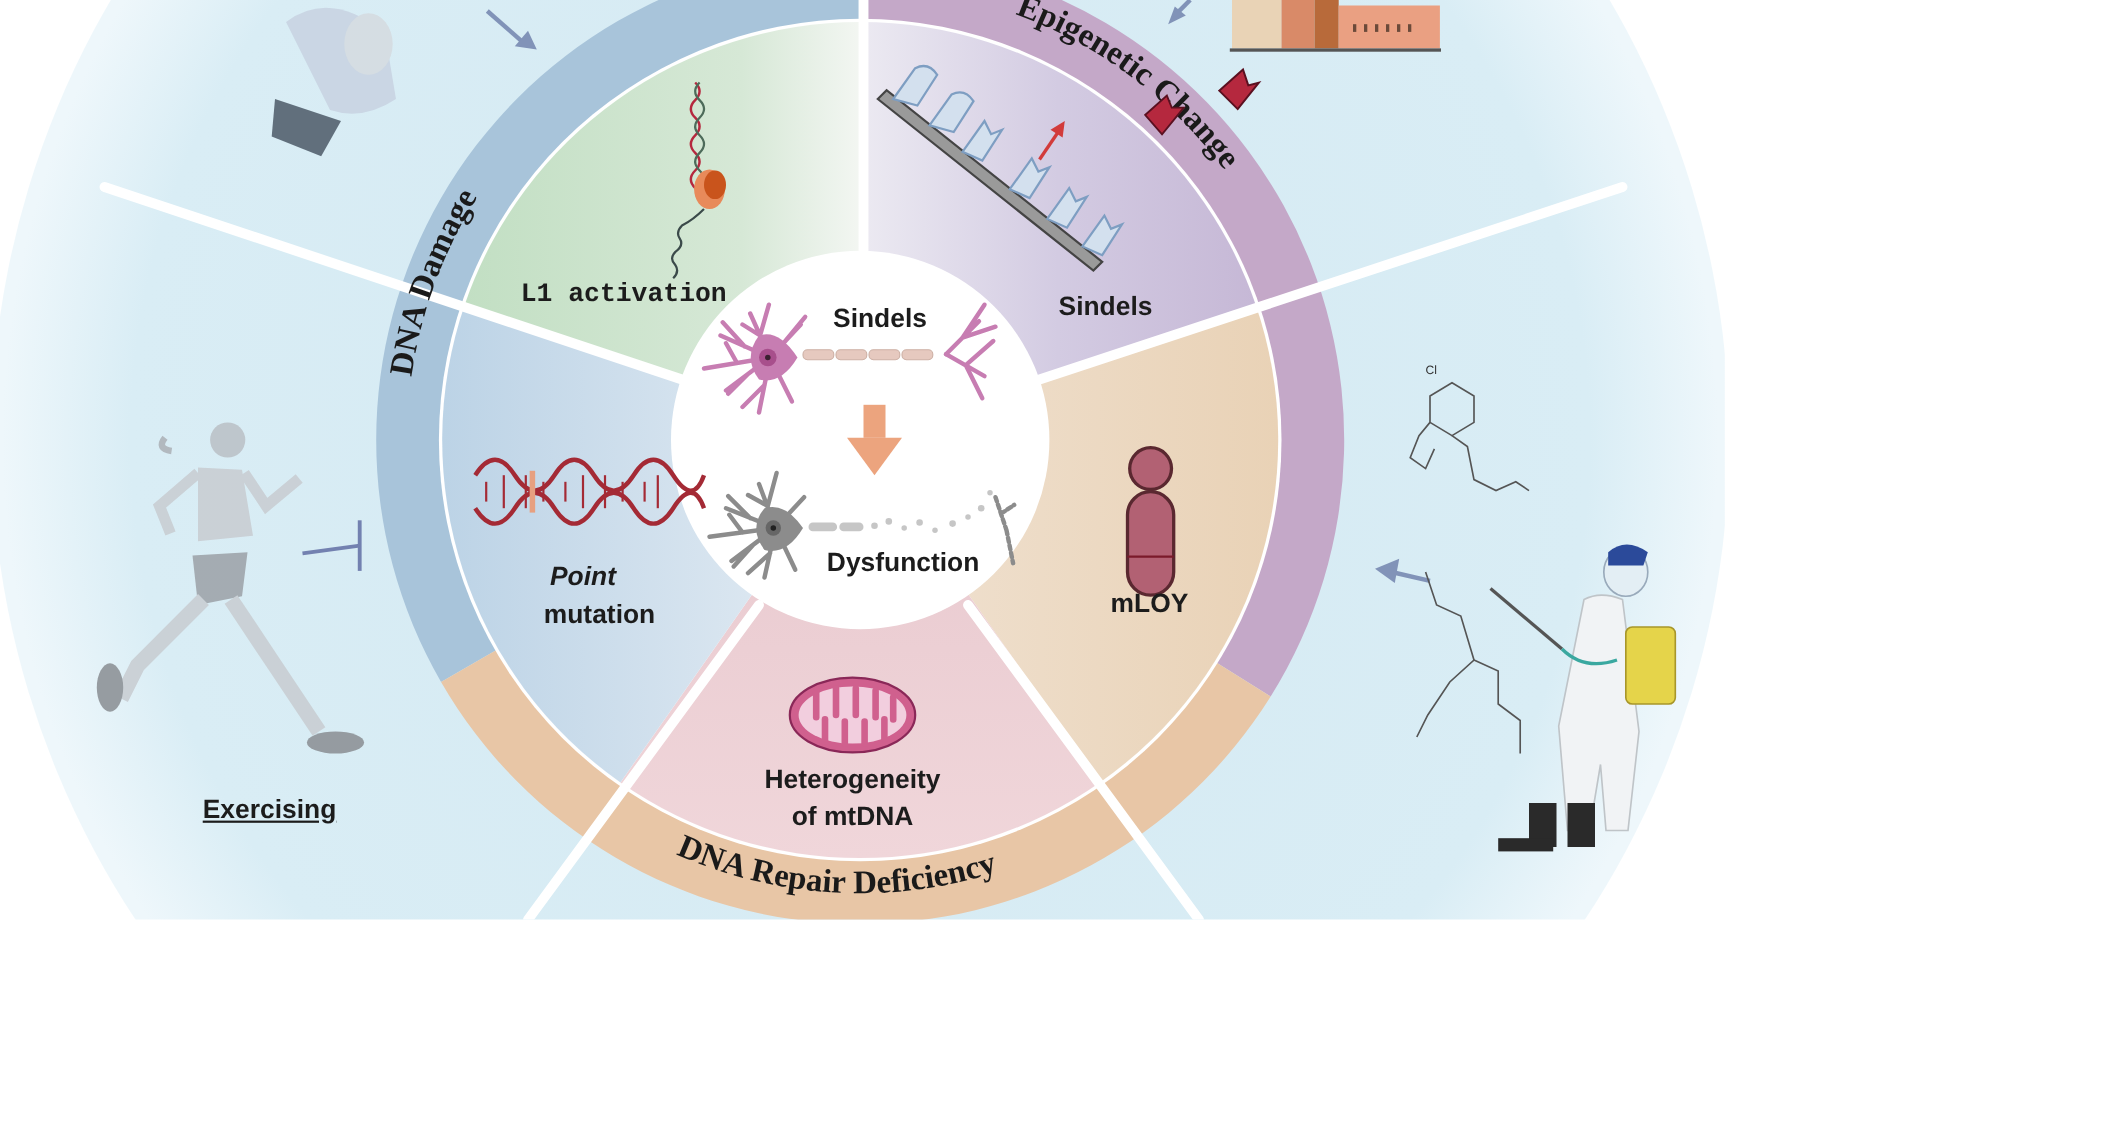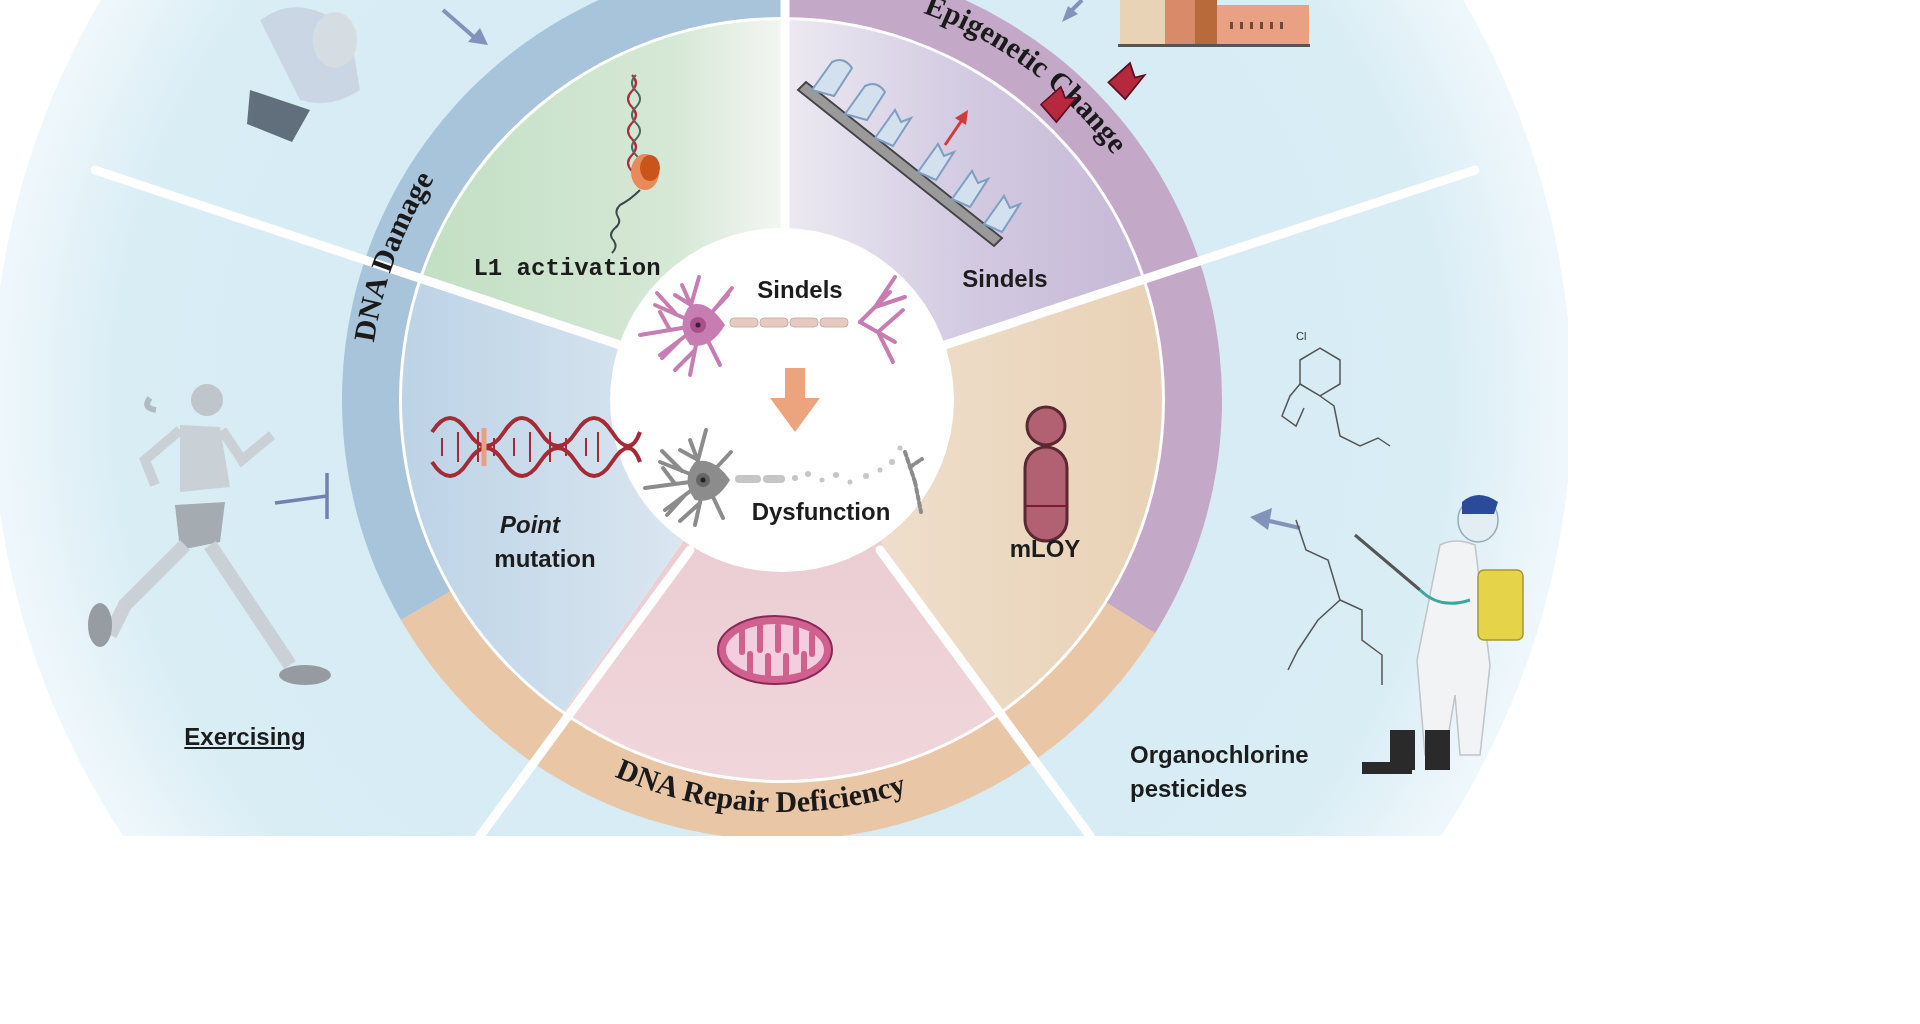--- a/index.html
+++ b/index.html
@@ -278,26 +278,26 @@
     <rect x="1390" y="730" width="25" height="40" fill="#2a2a2a"></rect>
     <rect x="1425" y="730" width="25" height="40" fill="#2a2a2a"></rect>
     <rect x="1362" y="762" width="50" height="12" fill="#2a2a2a"></rect>
   </g>
 </svg>
 
 
 <div class="lbl big" style="left:472px;top:252px;width:190px;font-family:Liberation Mono, monospace;">L1 activation</div>
 <div class="lbl big" style="left:940px;top:262px;width:130px;">Sindels</div>
 <div class="lbl big" style="left:980px;top:532px;width:130px;">mLOY</div>
+<div class="lbl big" style="left:660px;top:692px;width:230px;">
+  <div>Heterogeneity</div>
+  <div>of mtDNA</div>
+</div>
 <div class="lbl big" style="left:460px;top:508px;width:170px;">
   <div style="padding-right:30px;font-style:italic;">Point</div>
   <div>mutation</div>
 </div>
 
 <div class="lbl big" style="left:740px;top:273px;width:120px;">Sindels</div>
 <div class="lbl big" style="left:718px;top:495px;width:150px;margin-left:28px;">Dysfunction</div>
 
 <div class="lbl big" style="left:150px;top:720px;width:190px;text-decoration:underline;">Exercising</div>
-<div class="lbl big" style="left:1130px;top:738px;width:220px;text-align:left;">
-  <div>Organochlorine</div>
-  <div>pesticides</div>
 </div>
-</div>
 
 </body></html>

